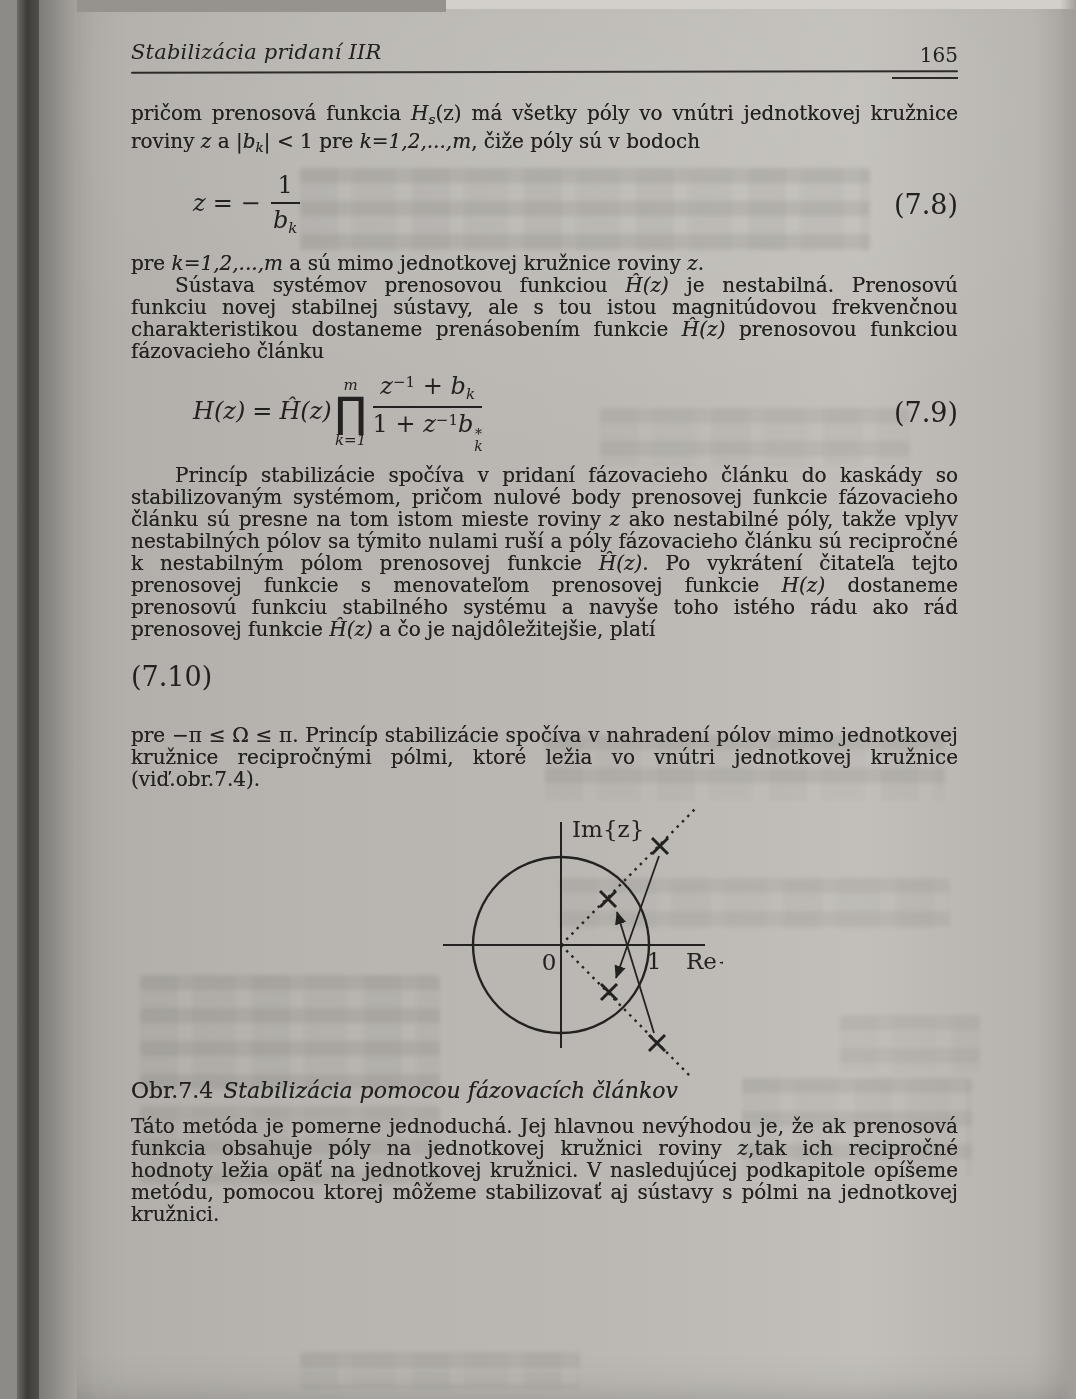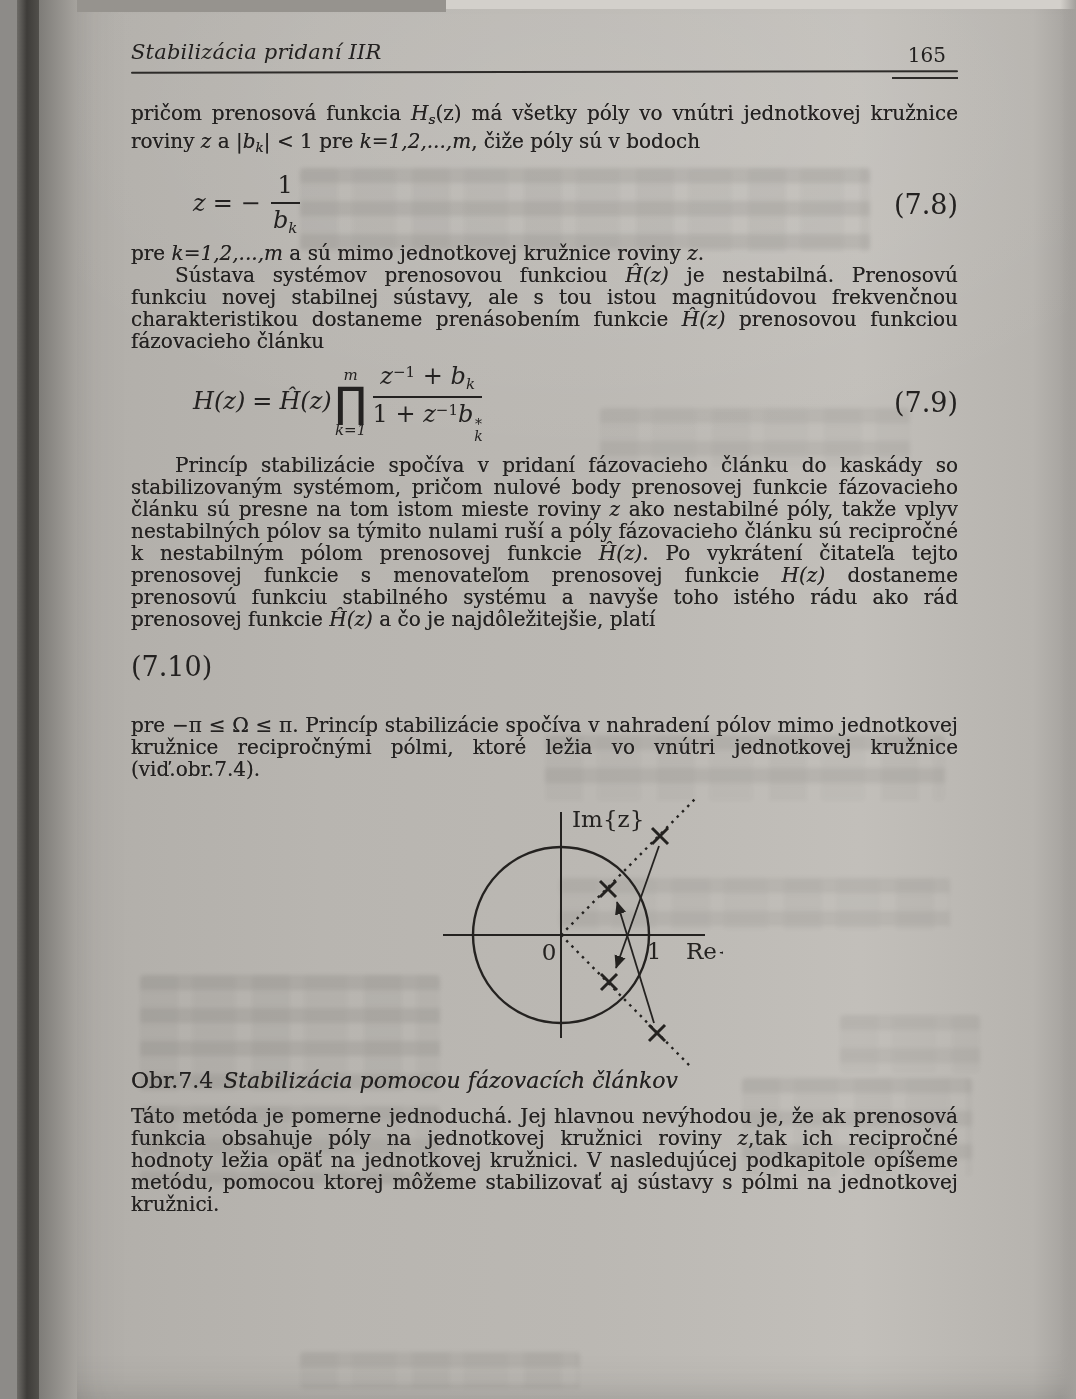--- a/index.html
+++ b/index.html
@@ -34,31 +34,31 @@
   .g5{left:140px;top:975px;width:300px;height:116px;}
   .g6{left:140px;top:1106px;width:300px;height:78px;opacity:.24;}
   .g7{left:742px;top:1078px;width:230px;height:98px;opacity:.26;}
   .g8{left:300px;top:1352px;width:280px;height:36px;opacity:.24;}
   .g9{left:840px;top:1015px;width:140px;height:58px;opacity:.2;}
 
   
   .page{position:absolute;left:77px;top:0;right:0;bottom:0;padding:40px 118px 0 54px;}
   .hdr{position:relative;height:36px;}
   .hdr-title{font-style:italic;font-size:21px;letter-spacing:.2px;}
-  .hdr-num{position:absolute;right:12px;top:3px;font-size:20px;}
+  .hdr-num{position:absolute;right:0;top:3px;font-size:20px;}
   .rule{position:absolute;left:0;right:0;top:31px;height:2px;background:#2d2b29;border-radius:1px;transform:rotate(-0.12deg);}
   .rule2{position:absolute;right:0;top:37px;width:66px;height:2px;background:#2d2b29;}
 
   .body{margin:0;font-size:20px;line-height:22px;text-align:justify;
         text-shadow:0 0 .5px rgba(35,33,32,.65);}
   .indent{text-indent:44px;}
   .seg-i{font-style:italic;}
   .seg-sub{font-style:italic;font-size:.68em;vertical-align:-.28em;}
   .p1{margin-top:26px;}
-  .p2{}
+  .p2{margin-top:10px;}
   .p4{margin-top:4px;}
   .p5{margin-top:16px;}
   .p6{margin-top:12px;}
 
   .eq{display:flex;justify-content:space-between;align-items:center;}
   .eq .math{display:inline-block;font-size:24px;padding-left:62px;white-space:nowrap;}
   .eq .tag{font-size:27px;}
   .eq78{margin-top:10px;height:74px;}
   .eq79{margin-top:4px;height:94px;}
   .eq710{margin-top:6px;height:62px;}

